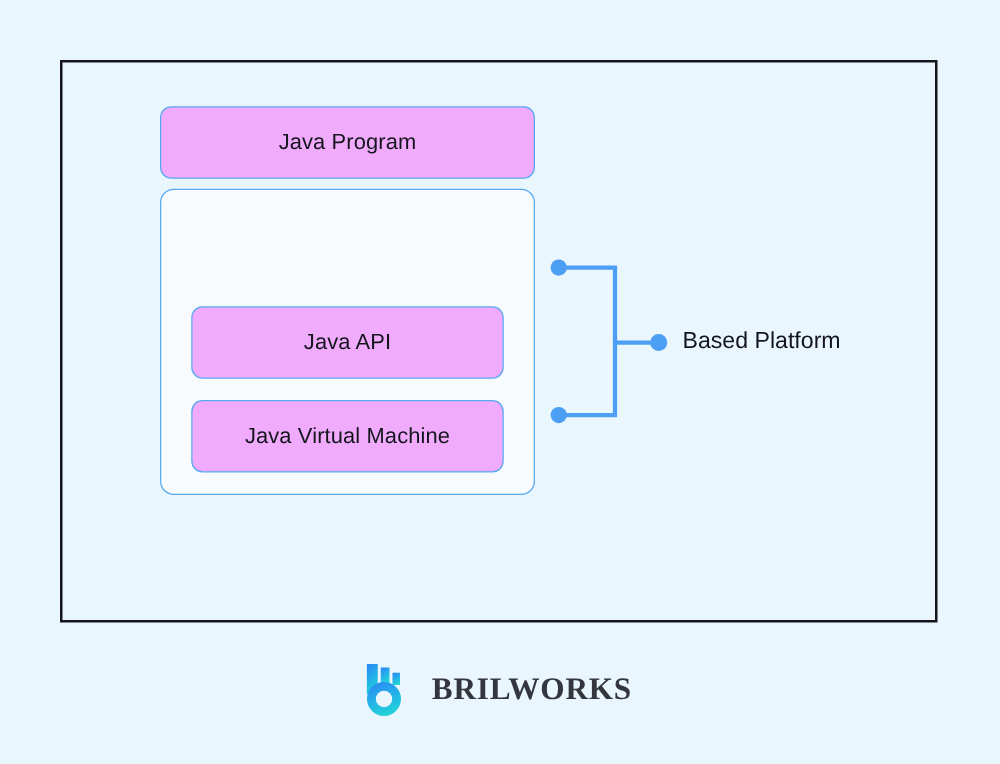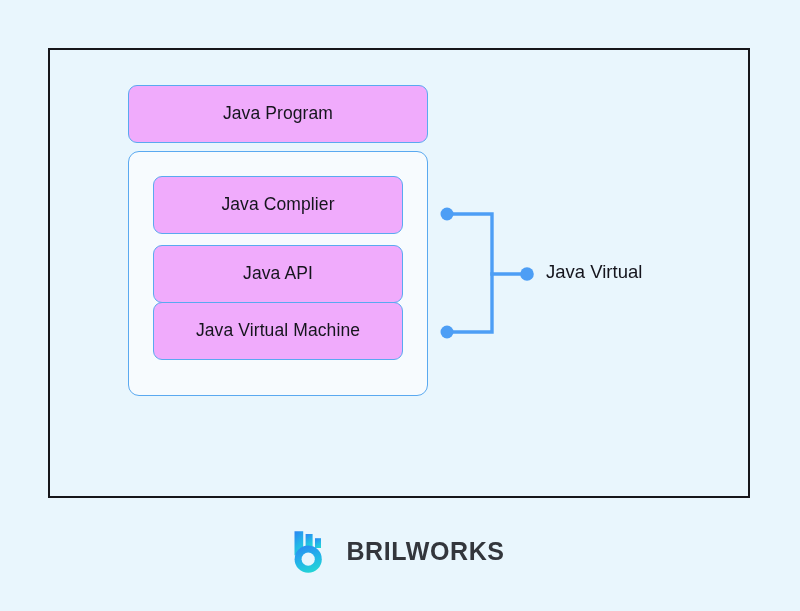--- a/index.html
+++ b/index.html
@@ -73,21 +73,21 @@
   }
 
   
   .box-inner {
     left: 153px;
     width: 250px;
     height: 58px;
   }
   .box-compiler { top: 176px; }
   .box-api      { top: 245px; }
-  .box-jvm      { top: 302px; }
+  .box-jvm      { top: 320px; }
 
   
   .box-hardware {
     left: 128px;
     top: 406px;
     width: 300px;
     height: 59px;
   }
 
   
@@ -114,20 +114,21 @@
   
   .brand {
     position: absolute;
     left: 0;
     top: 528px;
     width: 796px;
     display: flex;
     align-items: center;
     justify-content: center;
     gap: 13px;
+    font-family: Liberation Serif, serif;
   }
   .brand-mark {
     width: 42px;
     height: 46px;
     display: block;
   }
   .brand-text {
     font-size: 25px;
     font-weight: 700;
     letter-spacing: 0.6px;
@@ -141,44 +142,41 @@
 <div id="stage">
 
   <div class="outer-frame"></div>
 
   <div class="layer-box box-program">
     <span class="box-label">Java Program</span>
   </div>
 
   <div class="platform-container"></div>
 
-  <div class="layer-box box-inner box-compiler">
-    <span class="box-label">Java Complier</span>
-  </div>
 
   <div class="layer-box box-inner box-api">
     <span class="box-label">Java API</span>
   </div>
 
   <div class="layer-box box-inner box-jvm">
     <span class="box-label">Java Virtual Machine</span>
   </div>
 
 
   <svg class="connector" viewBox="0 0 120 160" width="120" height="160">
     <g fill="none" stroke="#4d9ef5" stroke-width="3.4" stroke-linecap="square">
       <path d="M 17 19 L 62 19 L 62 137 L 17 137"></path>
       <path d="M 62 79 L 97 79"></path>
     </g>
     <circle cx="17" cy="19" r="6.5" fill="#4d9ef5"></circle>
     <circle cx="17" cy="137" r="6.5" fill="#4d9ef5"></circle>
     <circle cx="97" cy="79" r="6.8" fill="#4d9ef5"></circle>
   </svg>
 
-  <div class="platform-label">Java Virtual</div>
+  <div class="platform-label">Based Platform</div>
 
   <div class="brand">
     <svg class="brand-mark" viewBox="0 0 42 46">
       <defs>
         <linearGradient id="blg" x1="0.25" y1="0" x2="0.6" y2="1">
           <stop offset="0%" stop-color="#2a8bf2"></stop>
           <stop offset="55%" stop-color="#23b6e8"></stop>
           <stop offset="100%" stop-color="#23d5d5"></stop>
         </linearGradient>
       </defs>

